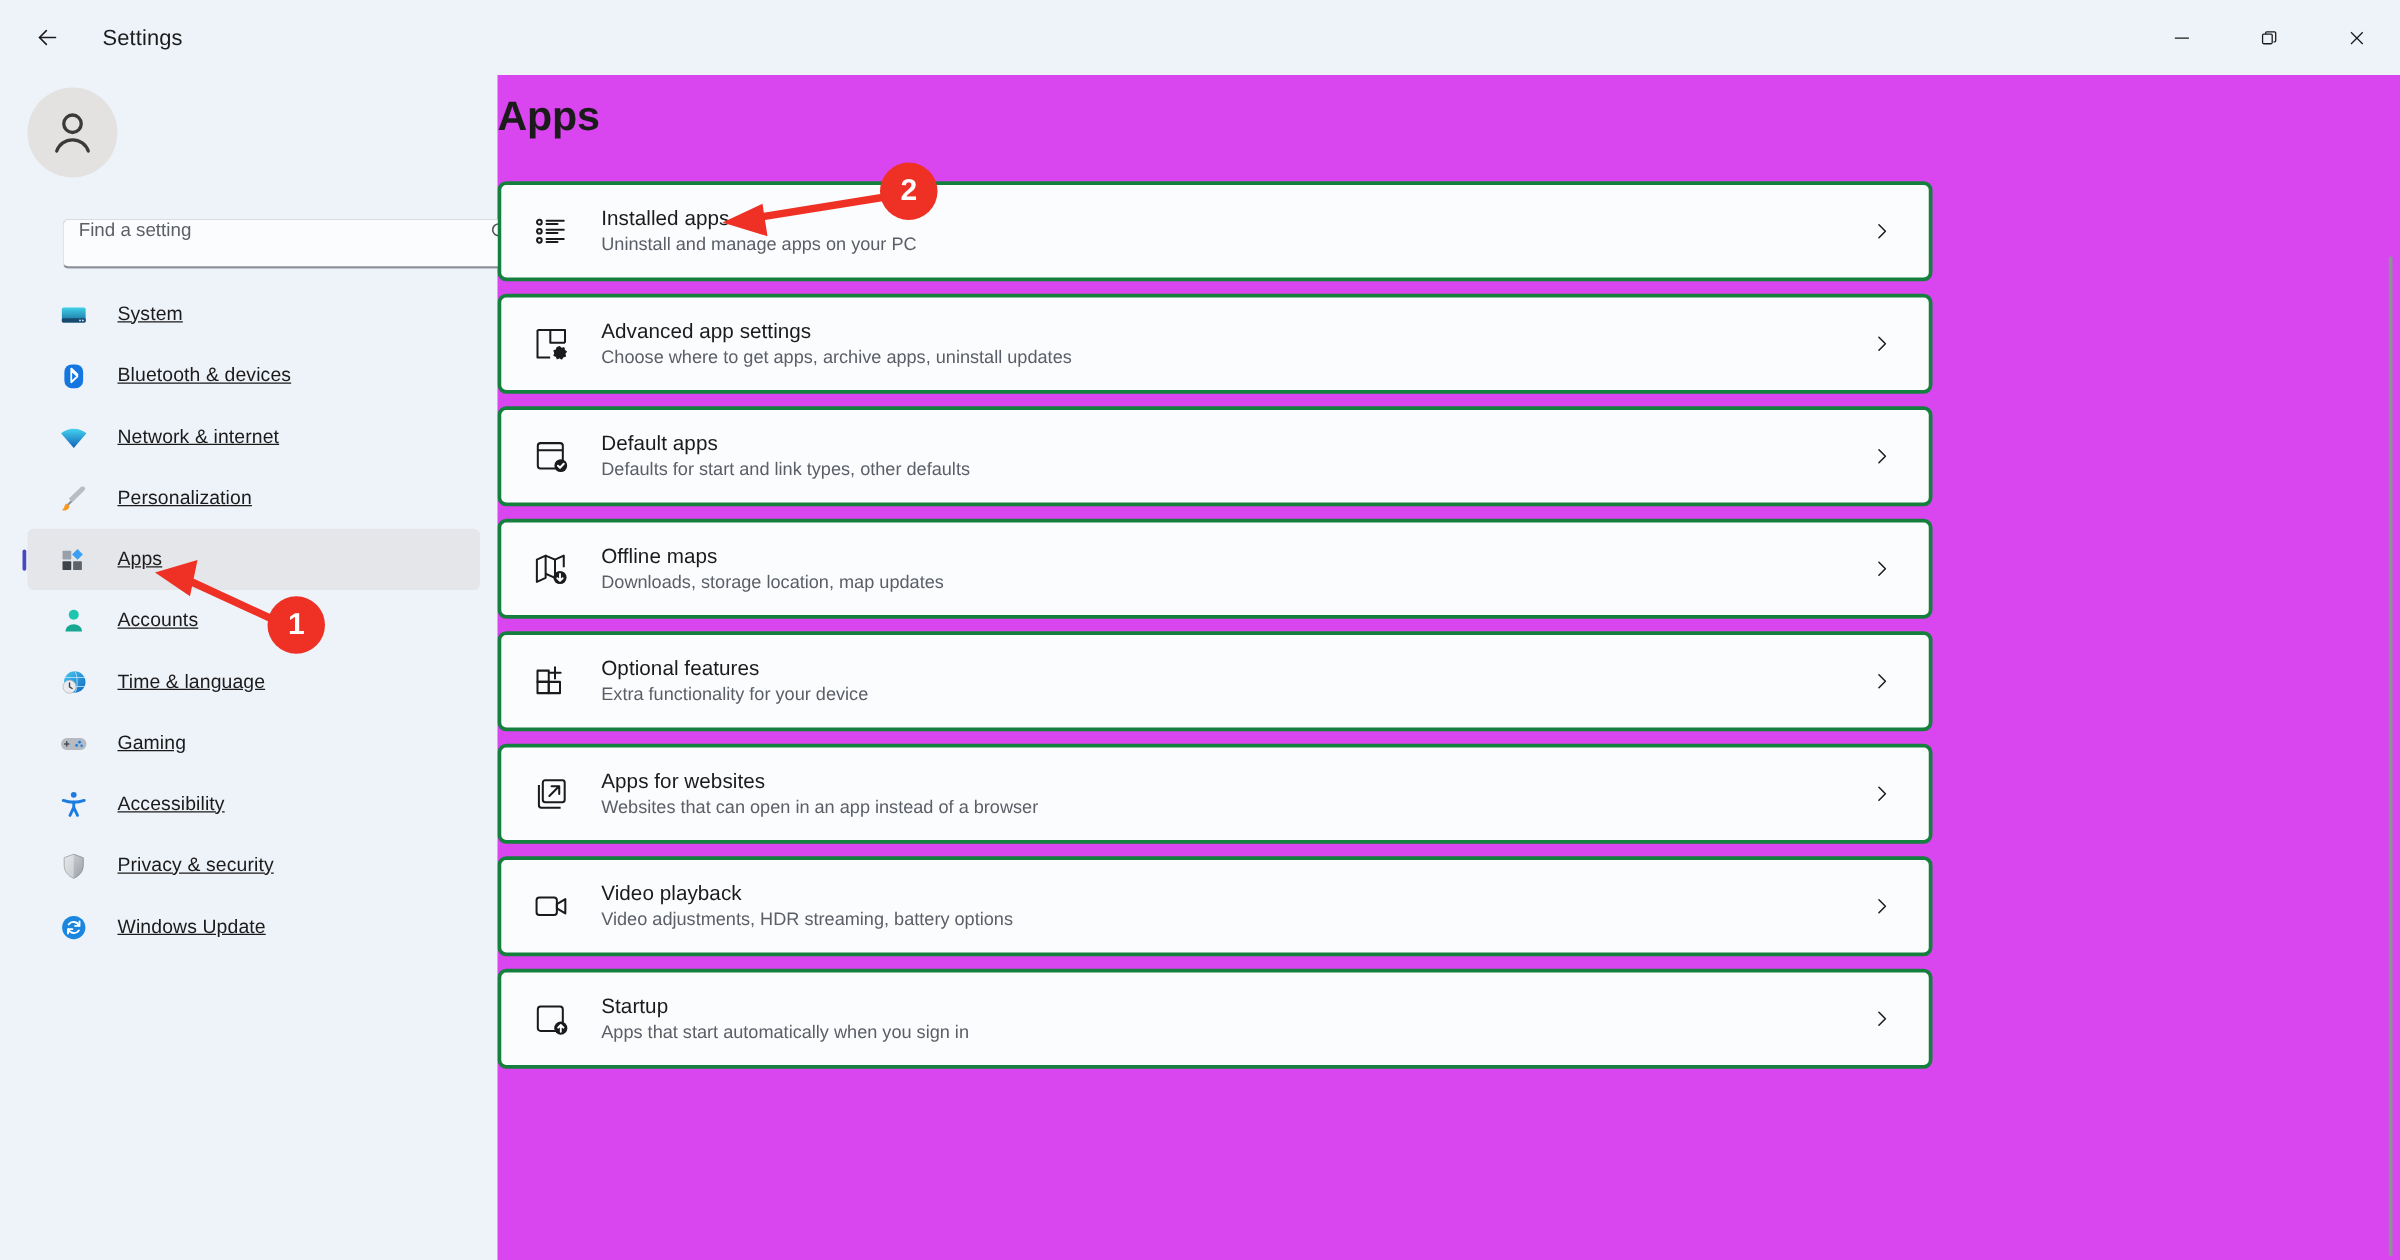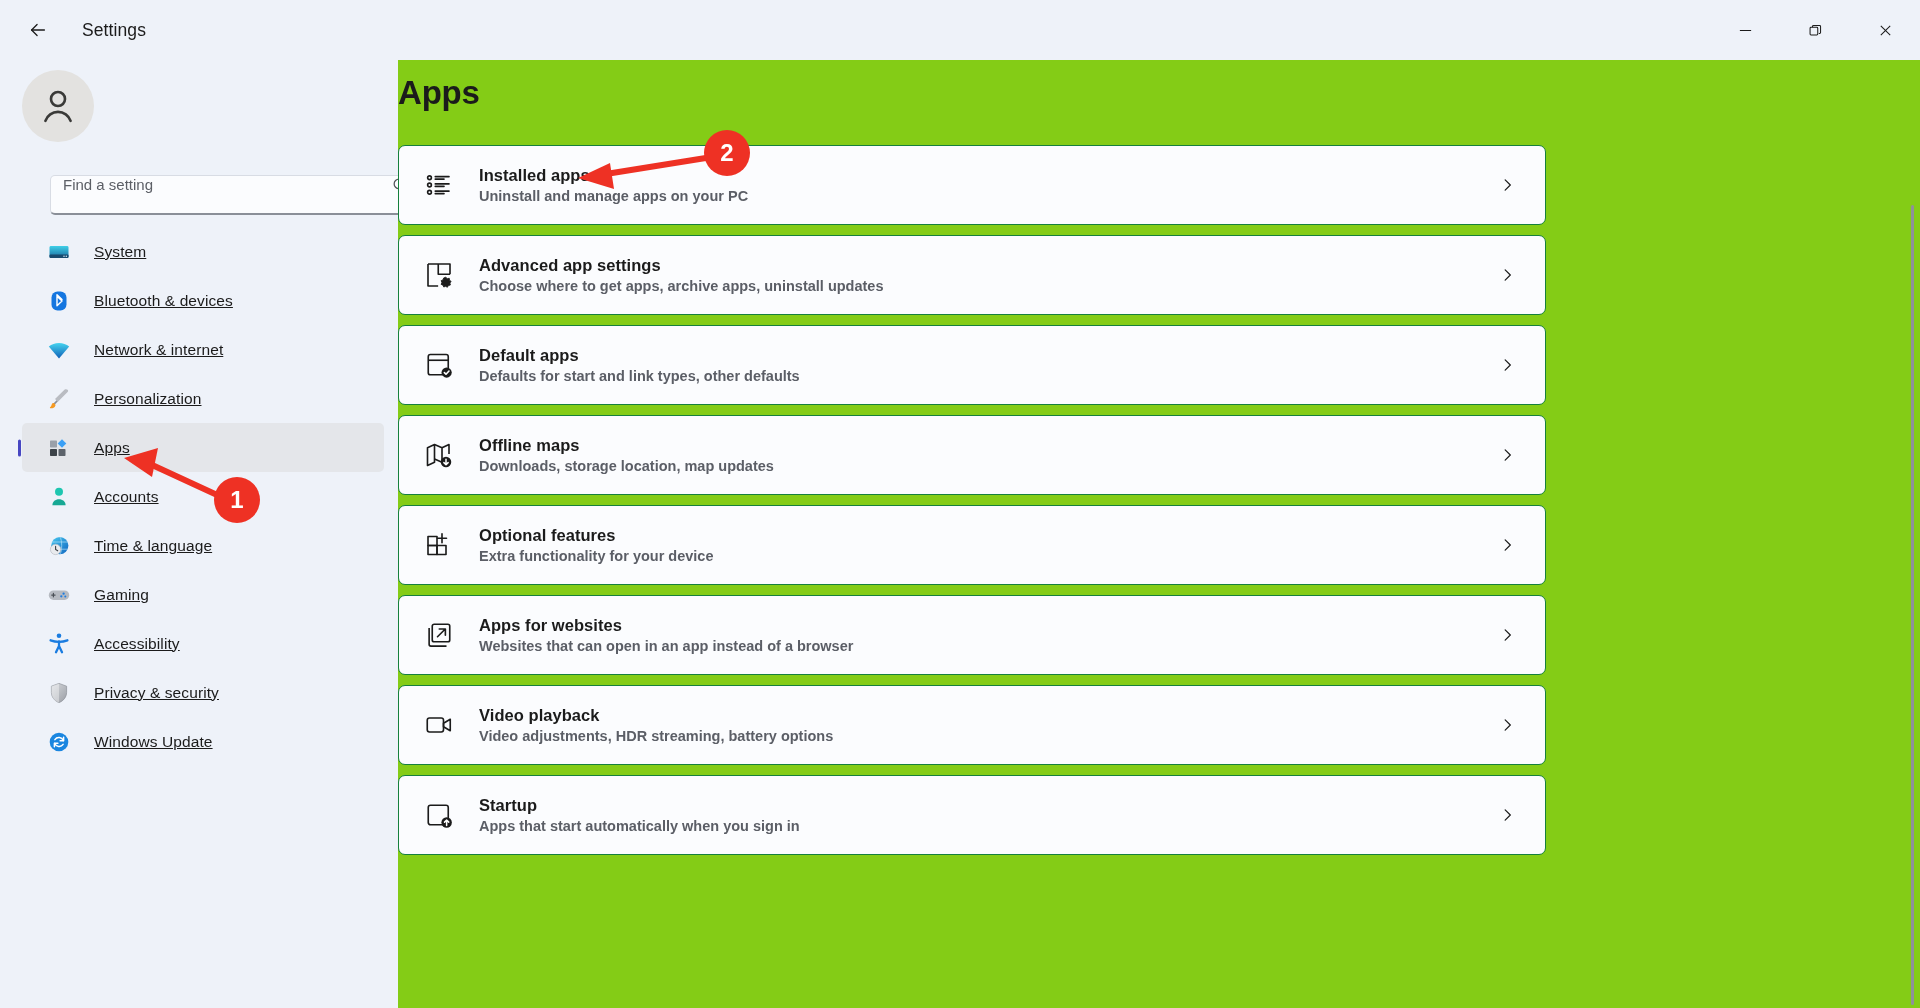--- a/index.html
+++ b/index.html
@@ -6,21 +6,21 @@
   html, body {
     width: 1920px; height: 1008px;
     overflow: hidden;
     font-family: "Liberation Sans", "DejaVu Sans", sans-serif;
     background: #eef2f9;
     color: #1b1b1b;
   }
   .window {
     position: relative;
     width: 1920px; height: 1008px;
-    background: #84cc16;
+    background: #d946ef;
     overflow: hidden;
   }
 
   
   .titlebar {
     position: absolute; top: 0; left: 0;
     width: 1920px; height: 60px;
     display: flex; align-items: center;
     background: #eef2f9;
   }
@@ -131,25 +131,24 @@
   .cards {
     position: absolute; left: 0; top: 85px;
     width: 1150px;
   }
   .card {
     position: relative;
     width: 1148px;
     height: 80px;
     margin-bottom: 10px;
     background: #fbfcfe;
-    border: 1px solid #15803d;
+    border: 3px solid #15803d;
     border-radius: 7px;
     display: flex; align-items: center;
     padding-left: 22px;
-    font-weight: bold;
   }
   .card-icon {
     width: 36px; height: 36px; flex: 0 0 auto;
     display: flex; align-items: center; justify-content: center;
     margin-right: 22px;
   }
   .card-icon svg { width: 30px; height: 30px; display: block; }
   .card-text { display: flex; flex-direction: column; justify-content: center; }
   .card-title {
     font-size: 16.5px; color: #1b1b1b;

